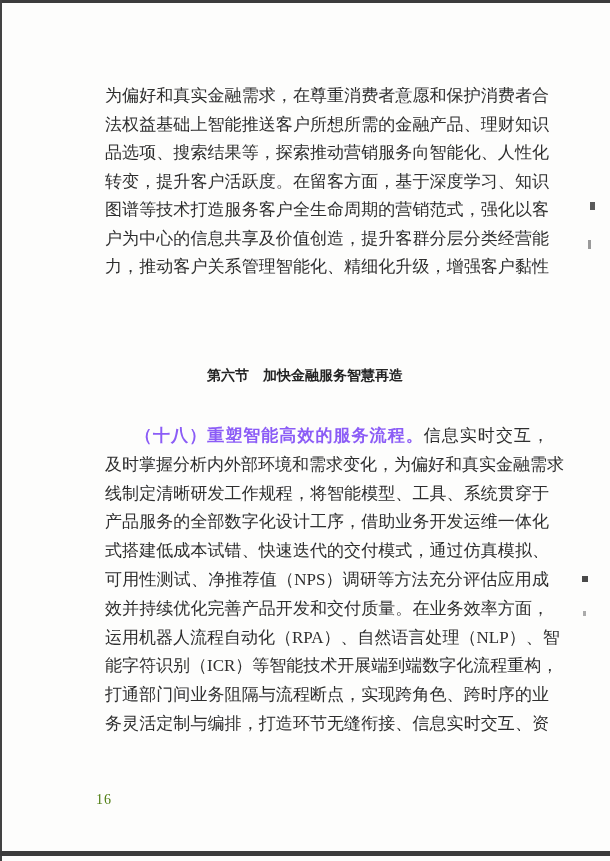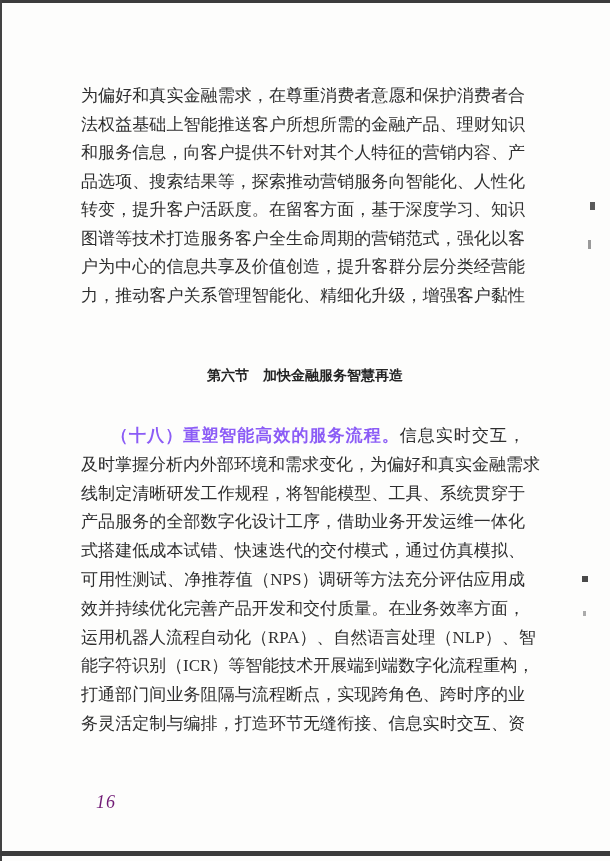--- a/index.html
+++ b/index.html
@@ -18,21 +18,21 @@
   .edge-bottom { position: absolute; left: 0; top: 851px; width: 610px; height: 5px; background: #3c3c3c; }
   .speck { position: absolute; }
   .speck-1 { left: 590px; top: 202px; width: 5px; height: 8px;  background: #5a5a5a; }
   .speck-2 { left: 588px; top: 240px; width: 3px; height: 9px;  background: #9a9a9a; }
   .speck-3 { left: 582px; top: 576px; width: 6px; height: 6px;  background: #4a4a4a; }
   .speck-4 { left: 583px; top: 611px; width: 3px; height: 5px;  background: #ababab; }
 
   
   .para {
     position: absolute;
-    left: 81px;
+    left: 105px;
     width: 444px;
     font-size: 17px;
     letter-spacing: 0px;
   }
   .para-1 { top: 82px;  line-height: 28.5px; }
   .para-2 { top: 422px; line-height: 28.8px; }
   .line {
     text-align: justify;
     text-align-last: justify;
     white-space: nowrap;
@@ -55,43 +55,41 @@
     text-align: center;
     font-size: 14px;
     font-weight: bold;
     color: #242424;
     line-height: 26px;
   }
   .page-number {
     position: absolute;
     left: 96px;
     top: 792px;
-    font-size: 18px;
-    color: #701a75;
+    font-size: 14px;
+    color: #4d7c0f;
     letter-spacing: 1px;
-    font-style: italic;
   }
 </style>
 </head>
 <body>
 
 <div class="page">
 
   <div class="edge-top"></div>
   <div class="edge-left"></div>
   <div class="edge-bottom"></div>
   <div class="speck speck-1"></div>
   <div class="speck speck-2"></div>
   <div class="speck speck-3"></div>
   <div class="speck speck-4"></div>
 
   <div class="para para-1">
     <div class="line">为偏好和真实金融需求，在尊重消费者意愿和保护消费者合</div>
     <div class="line">法权益基础上智能推送客户所想所需的金融产品、理财知识</div>
-    <div class="line">和服务信息，向客户提供不针对其个人特征的营销内容、产</div>
     <div class="line">品选项、搜索结果等，探索推动营销服务向智能化、人性化</div>
     <div class="line">转变，提升客户活跃度。在留客方面，基于深度学习、知识</div>
     <div class="line">图谱等技术打造服务客户全生命周期的营销范式，强化以客</div>
     <div class="line">户为中心的信息共享及价值创造，提升客群分层分类经营能</div>
     <div class="line">力，推动客户关系管理智能化、精细化升级，增强客户黏性</div>
   </div>
 
   <div class="section-heading">第六节　加快金融服务智慧再造</div>
 
   <div class="para para-2">

